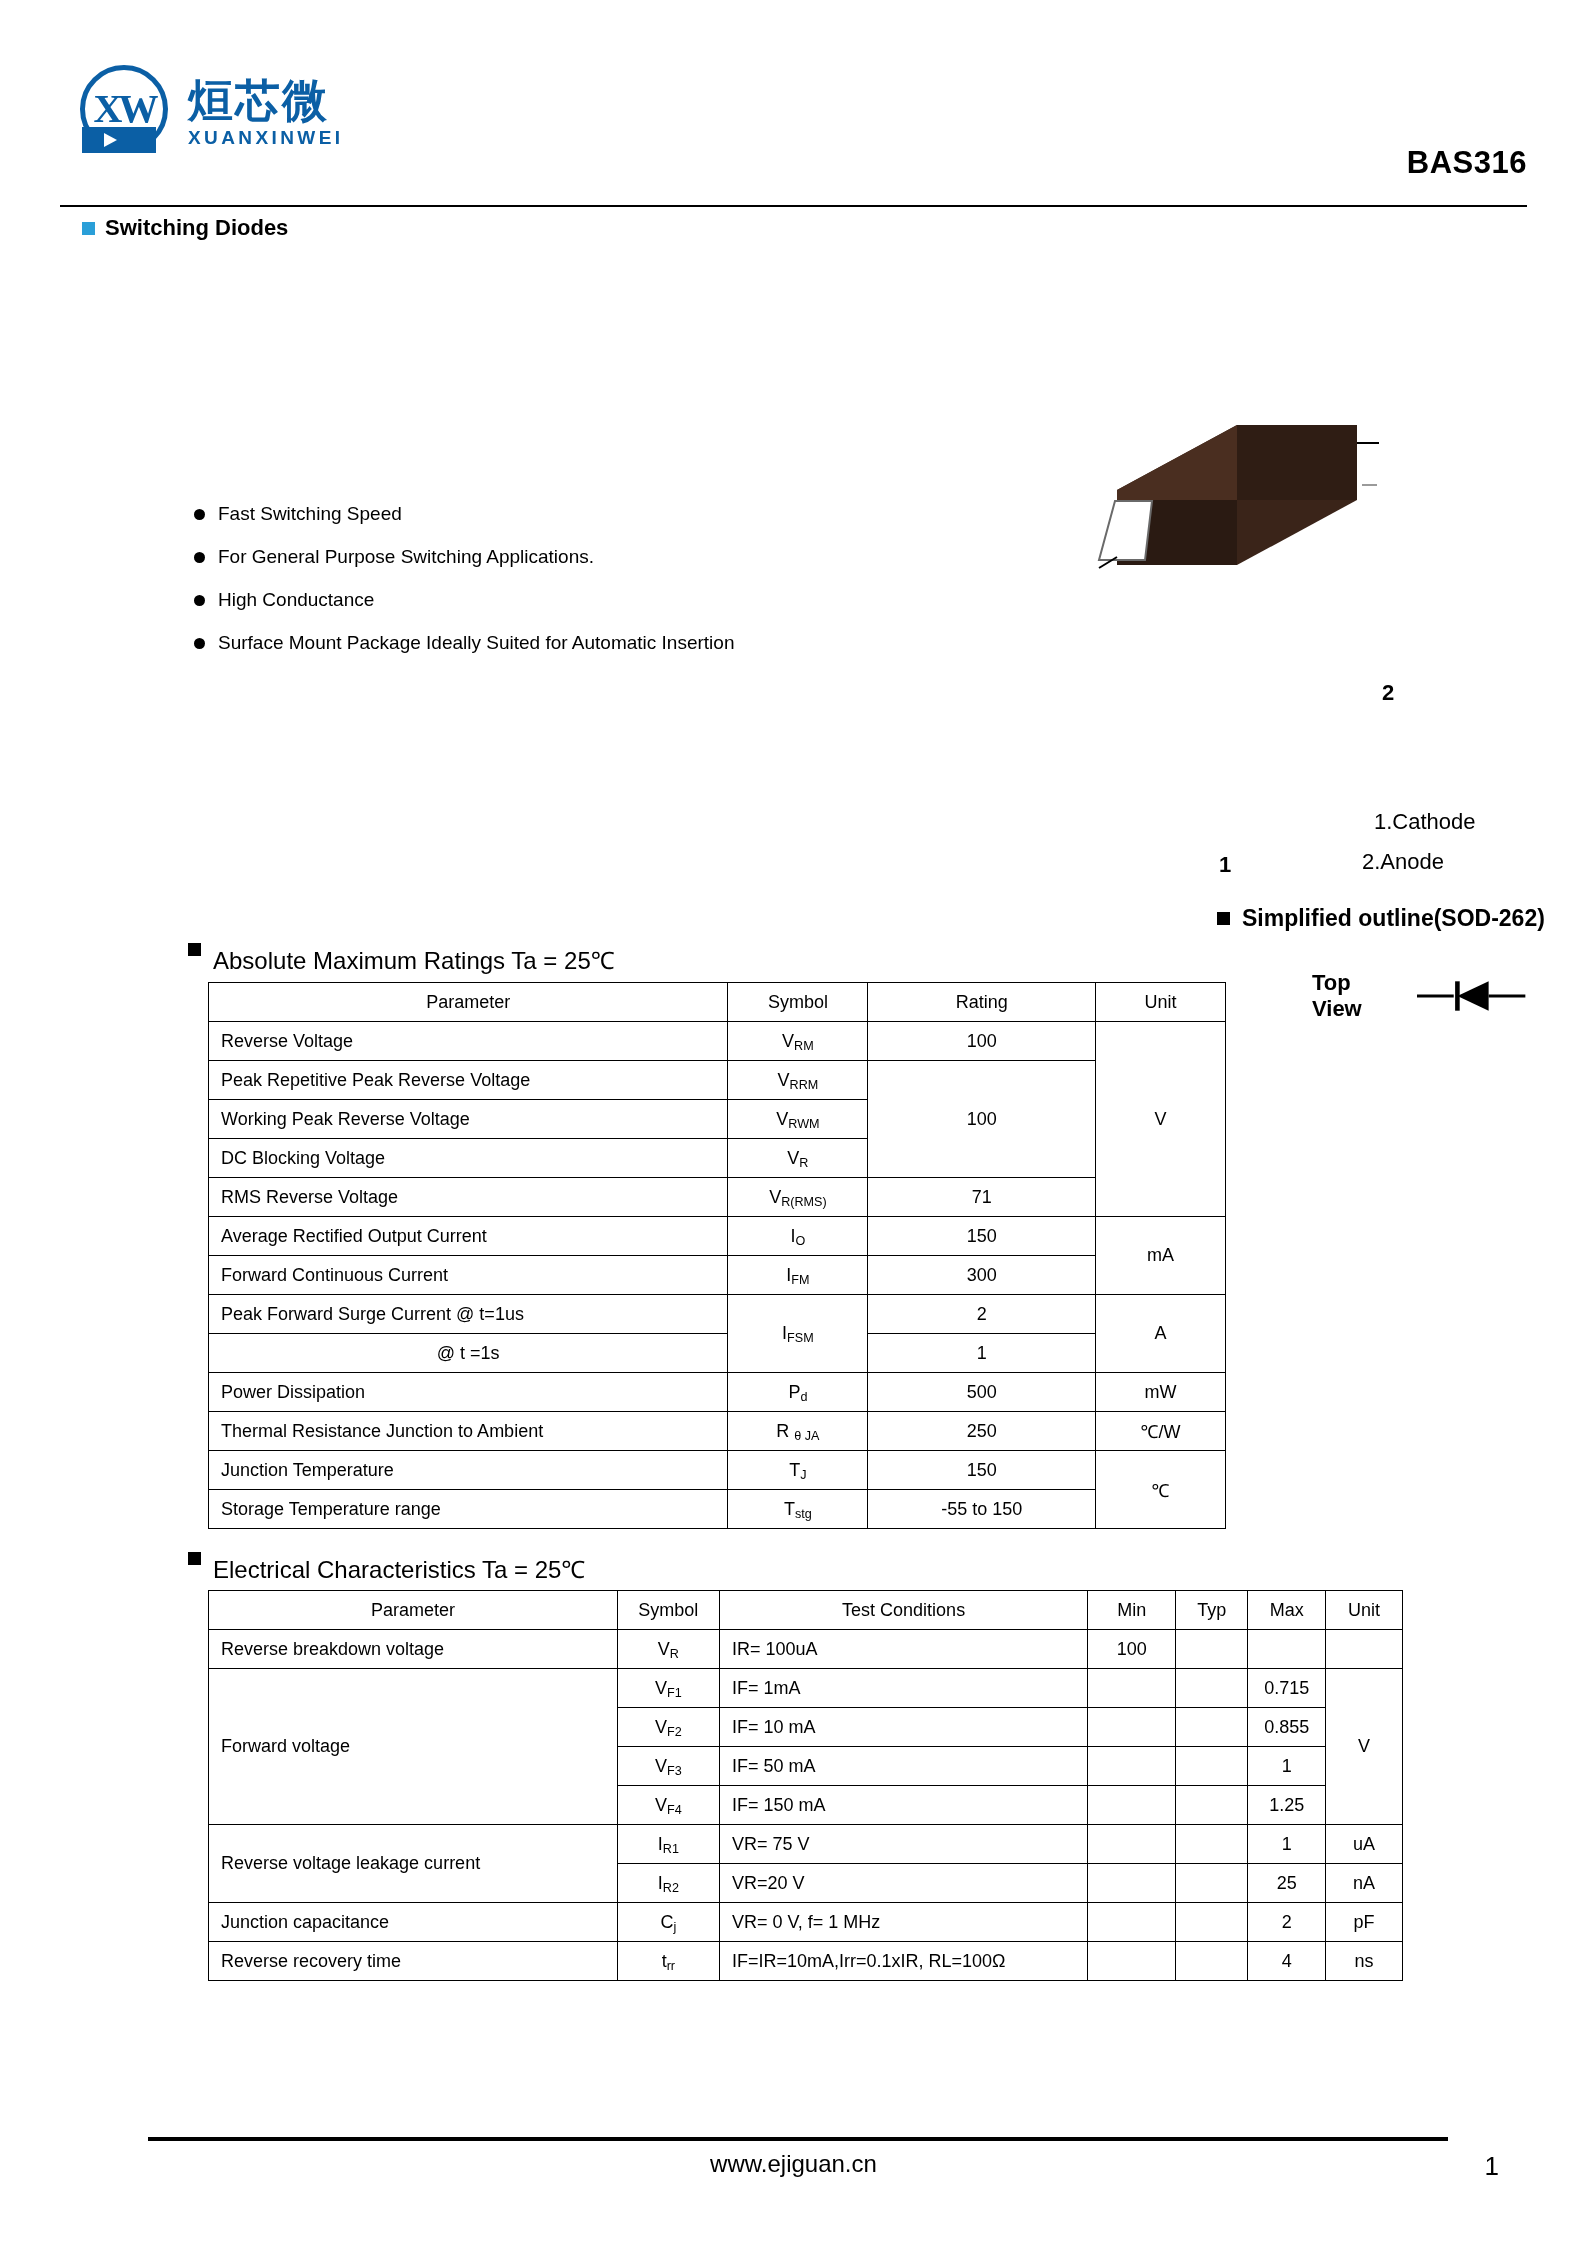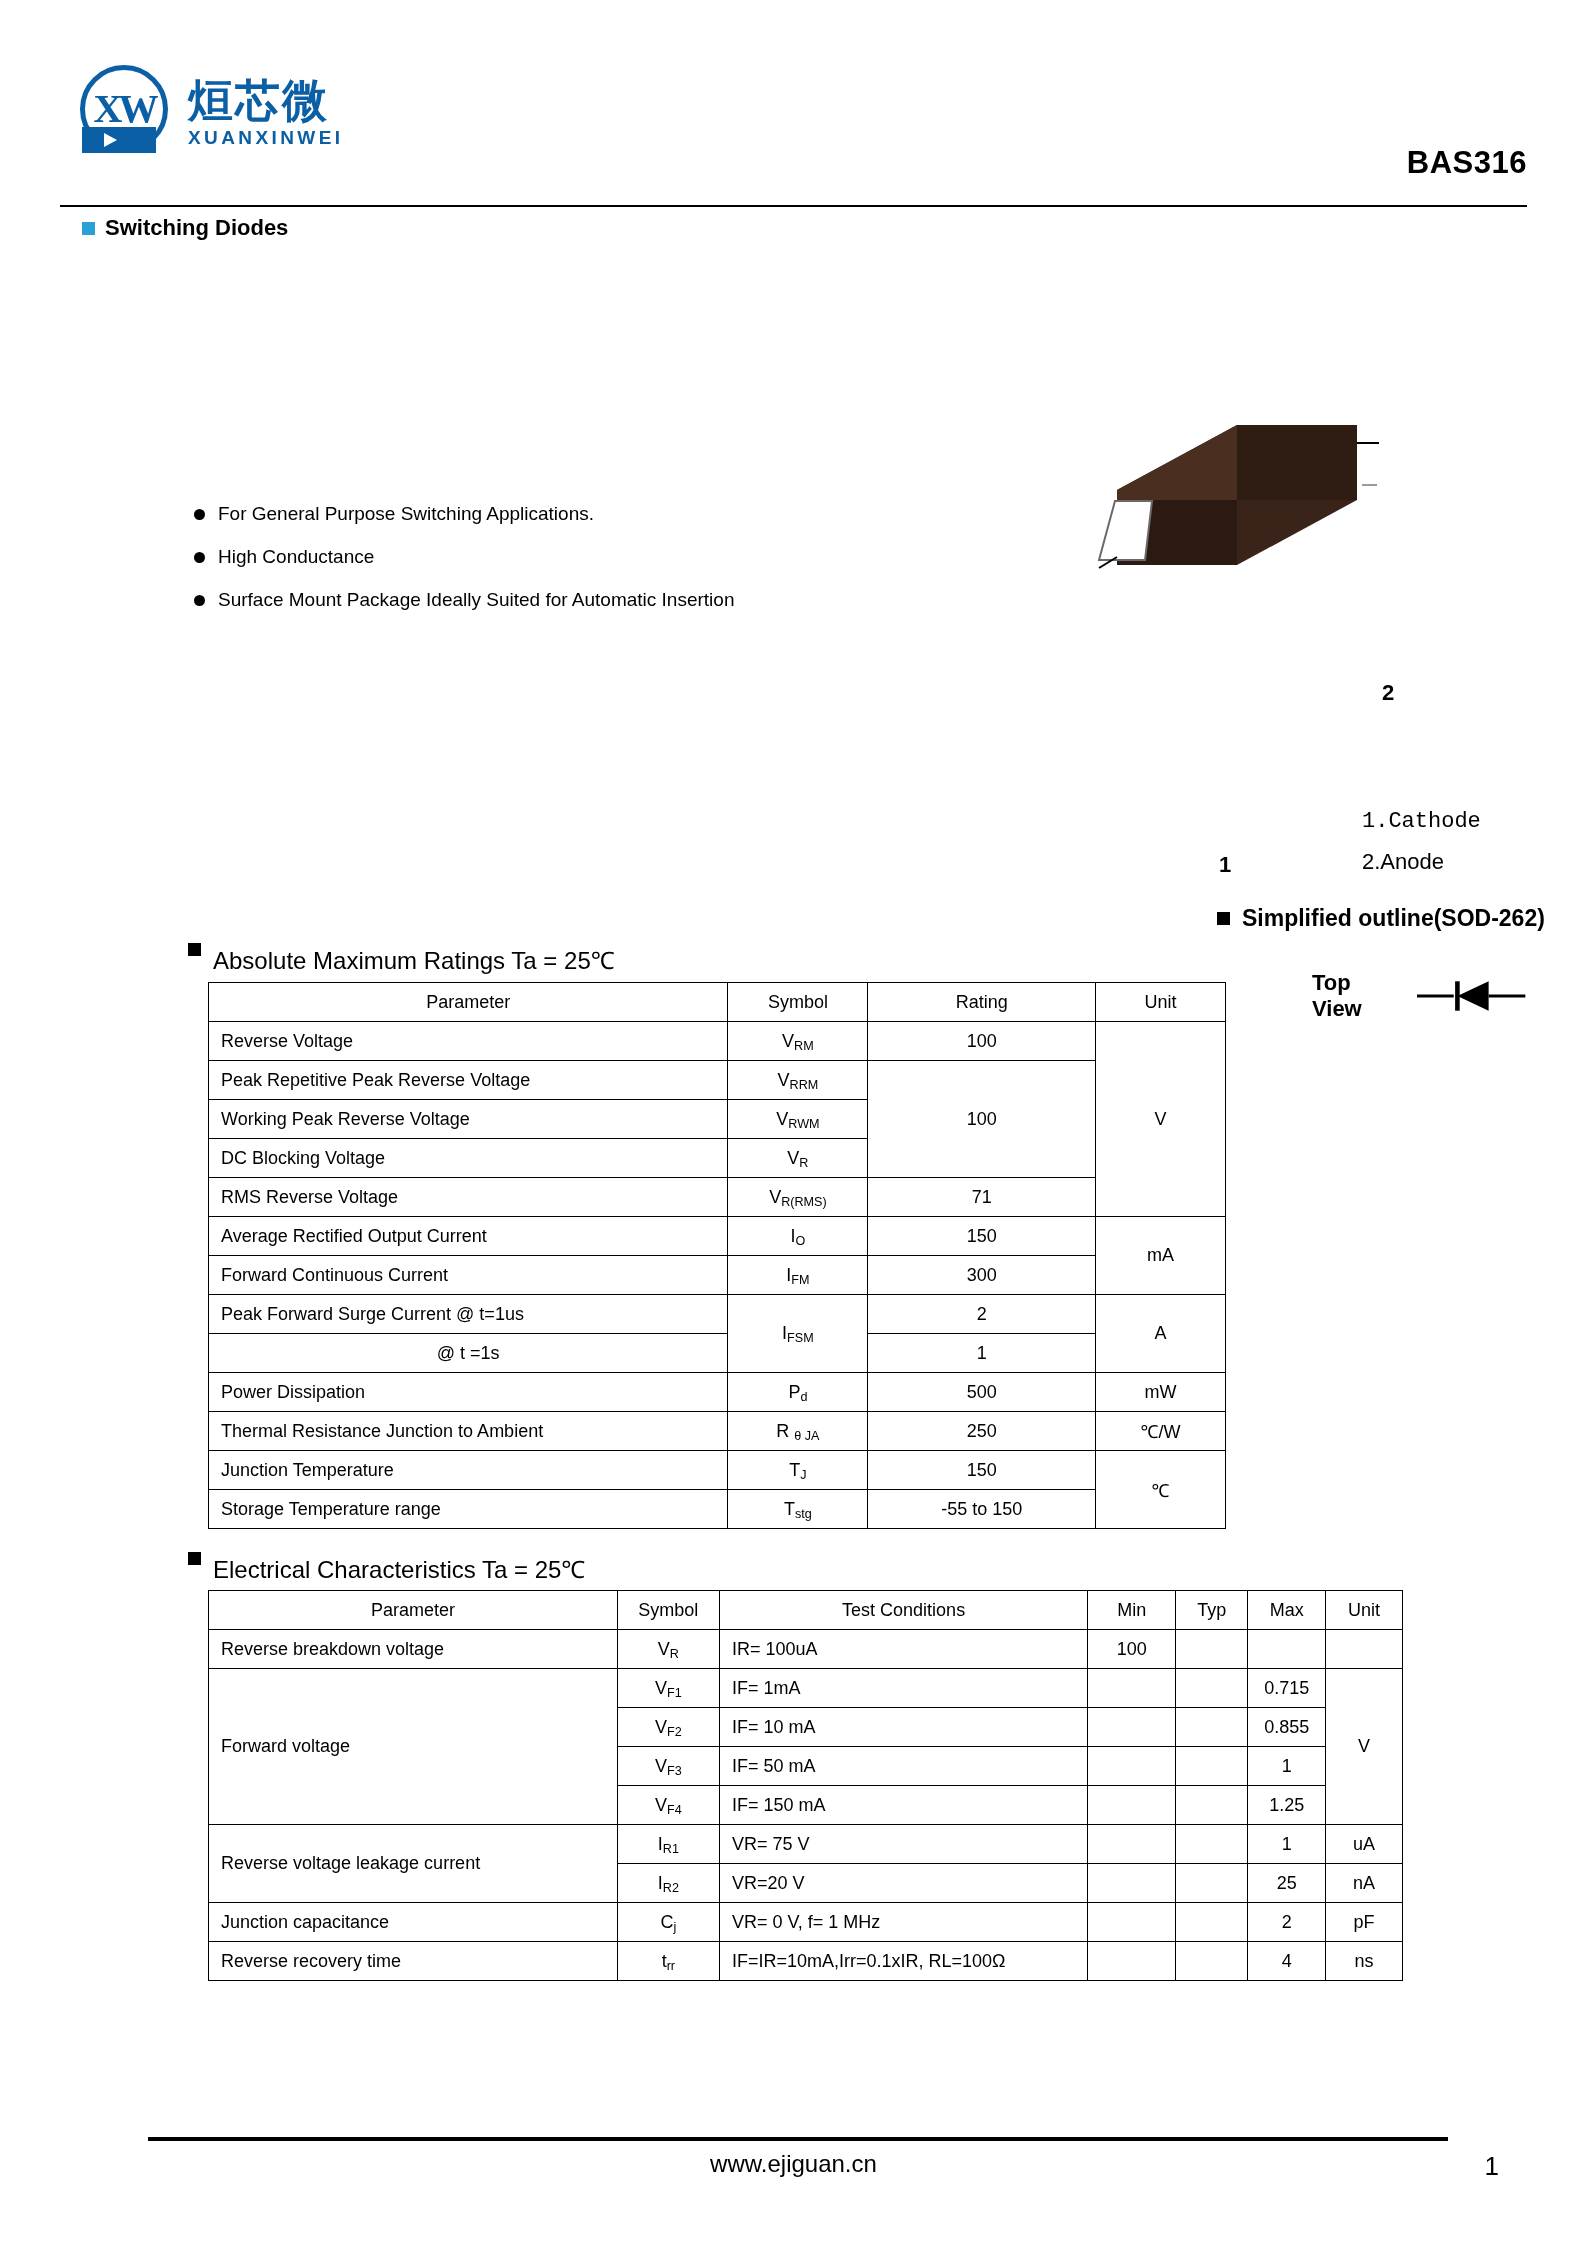--- a/index.html
+++ b/index.html
@@ -180,24 +180,23 @@
   }
   .pin1-label {
     position: absolute;
     left: 162px;
     top: 527px;
     font-size: 22px;
     font-weight: bold;
   }
   .cathode-label {
     position: absolute;
-    left: 305px;
+    left: 317px;
     top: 484px;
     font-size: 22px;
-    font-family: Liberation Mono, monospace;
   }
   .anode-label {
     position: absolute;
     left: 305px;
     top: 524px;
     font-size: 22px;
   }
   .simplified-row {
     position: absolute;
     left: 160px;
@@ -303,20 +302,24 @@
   <div class="rule-top"></div>
 
   <div class="subtitle-row">
     <span class="sq-blue"></span>
     <span class="subtitle-text">Switching Diodes</span>
   </div>
 
   <div class="features">
     <div class="feature-item">
       <span class="bullet-dot"></span>
+      <span>Fast Switching Speed</span>
+    </div>
+    <div class="feature-item">
+      <span class="bullet-dot"></span>
       <span>For General Purpose Switching Applications.</span>
     </div>
     <div class="feature-item">
       <span class="bullet-dot"></span>
       <span>High Conductance</span>
     </div>
     <div class="feature-item">
       <span class="bullet-dot"></span>
       <span>Surface Mount Package Ideally Suited for Automatic Insertion</span>
     </div>

